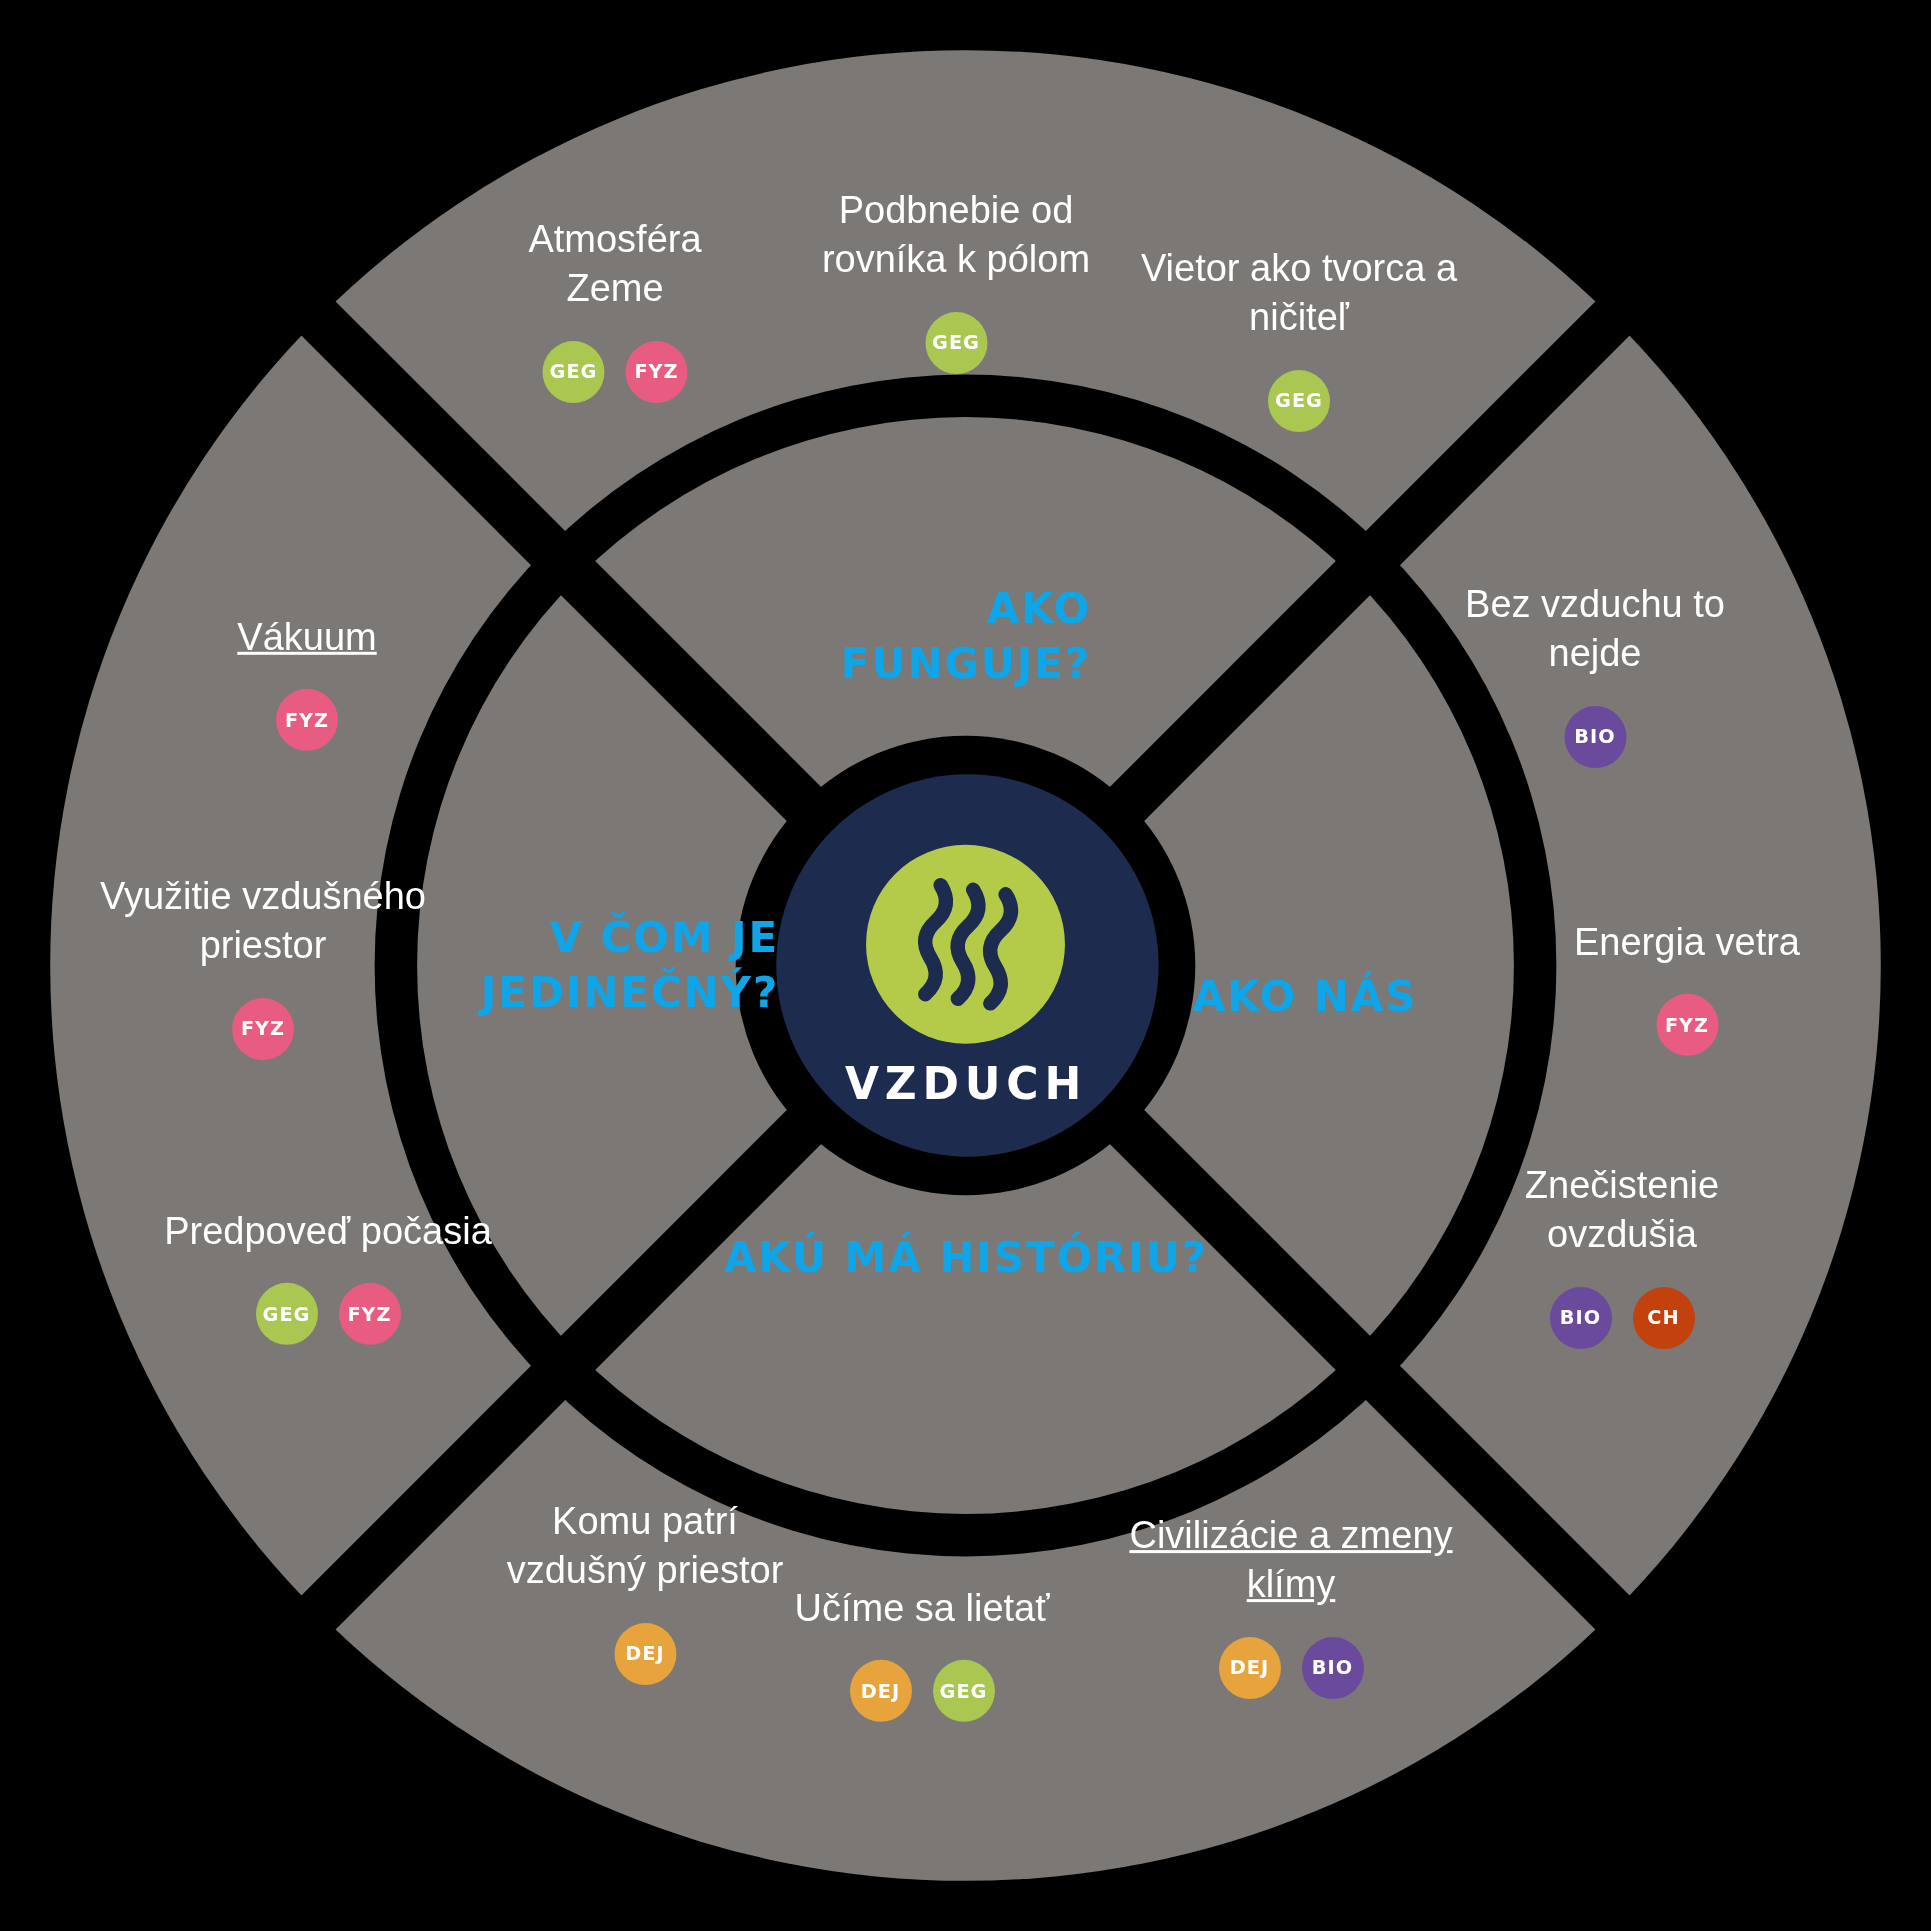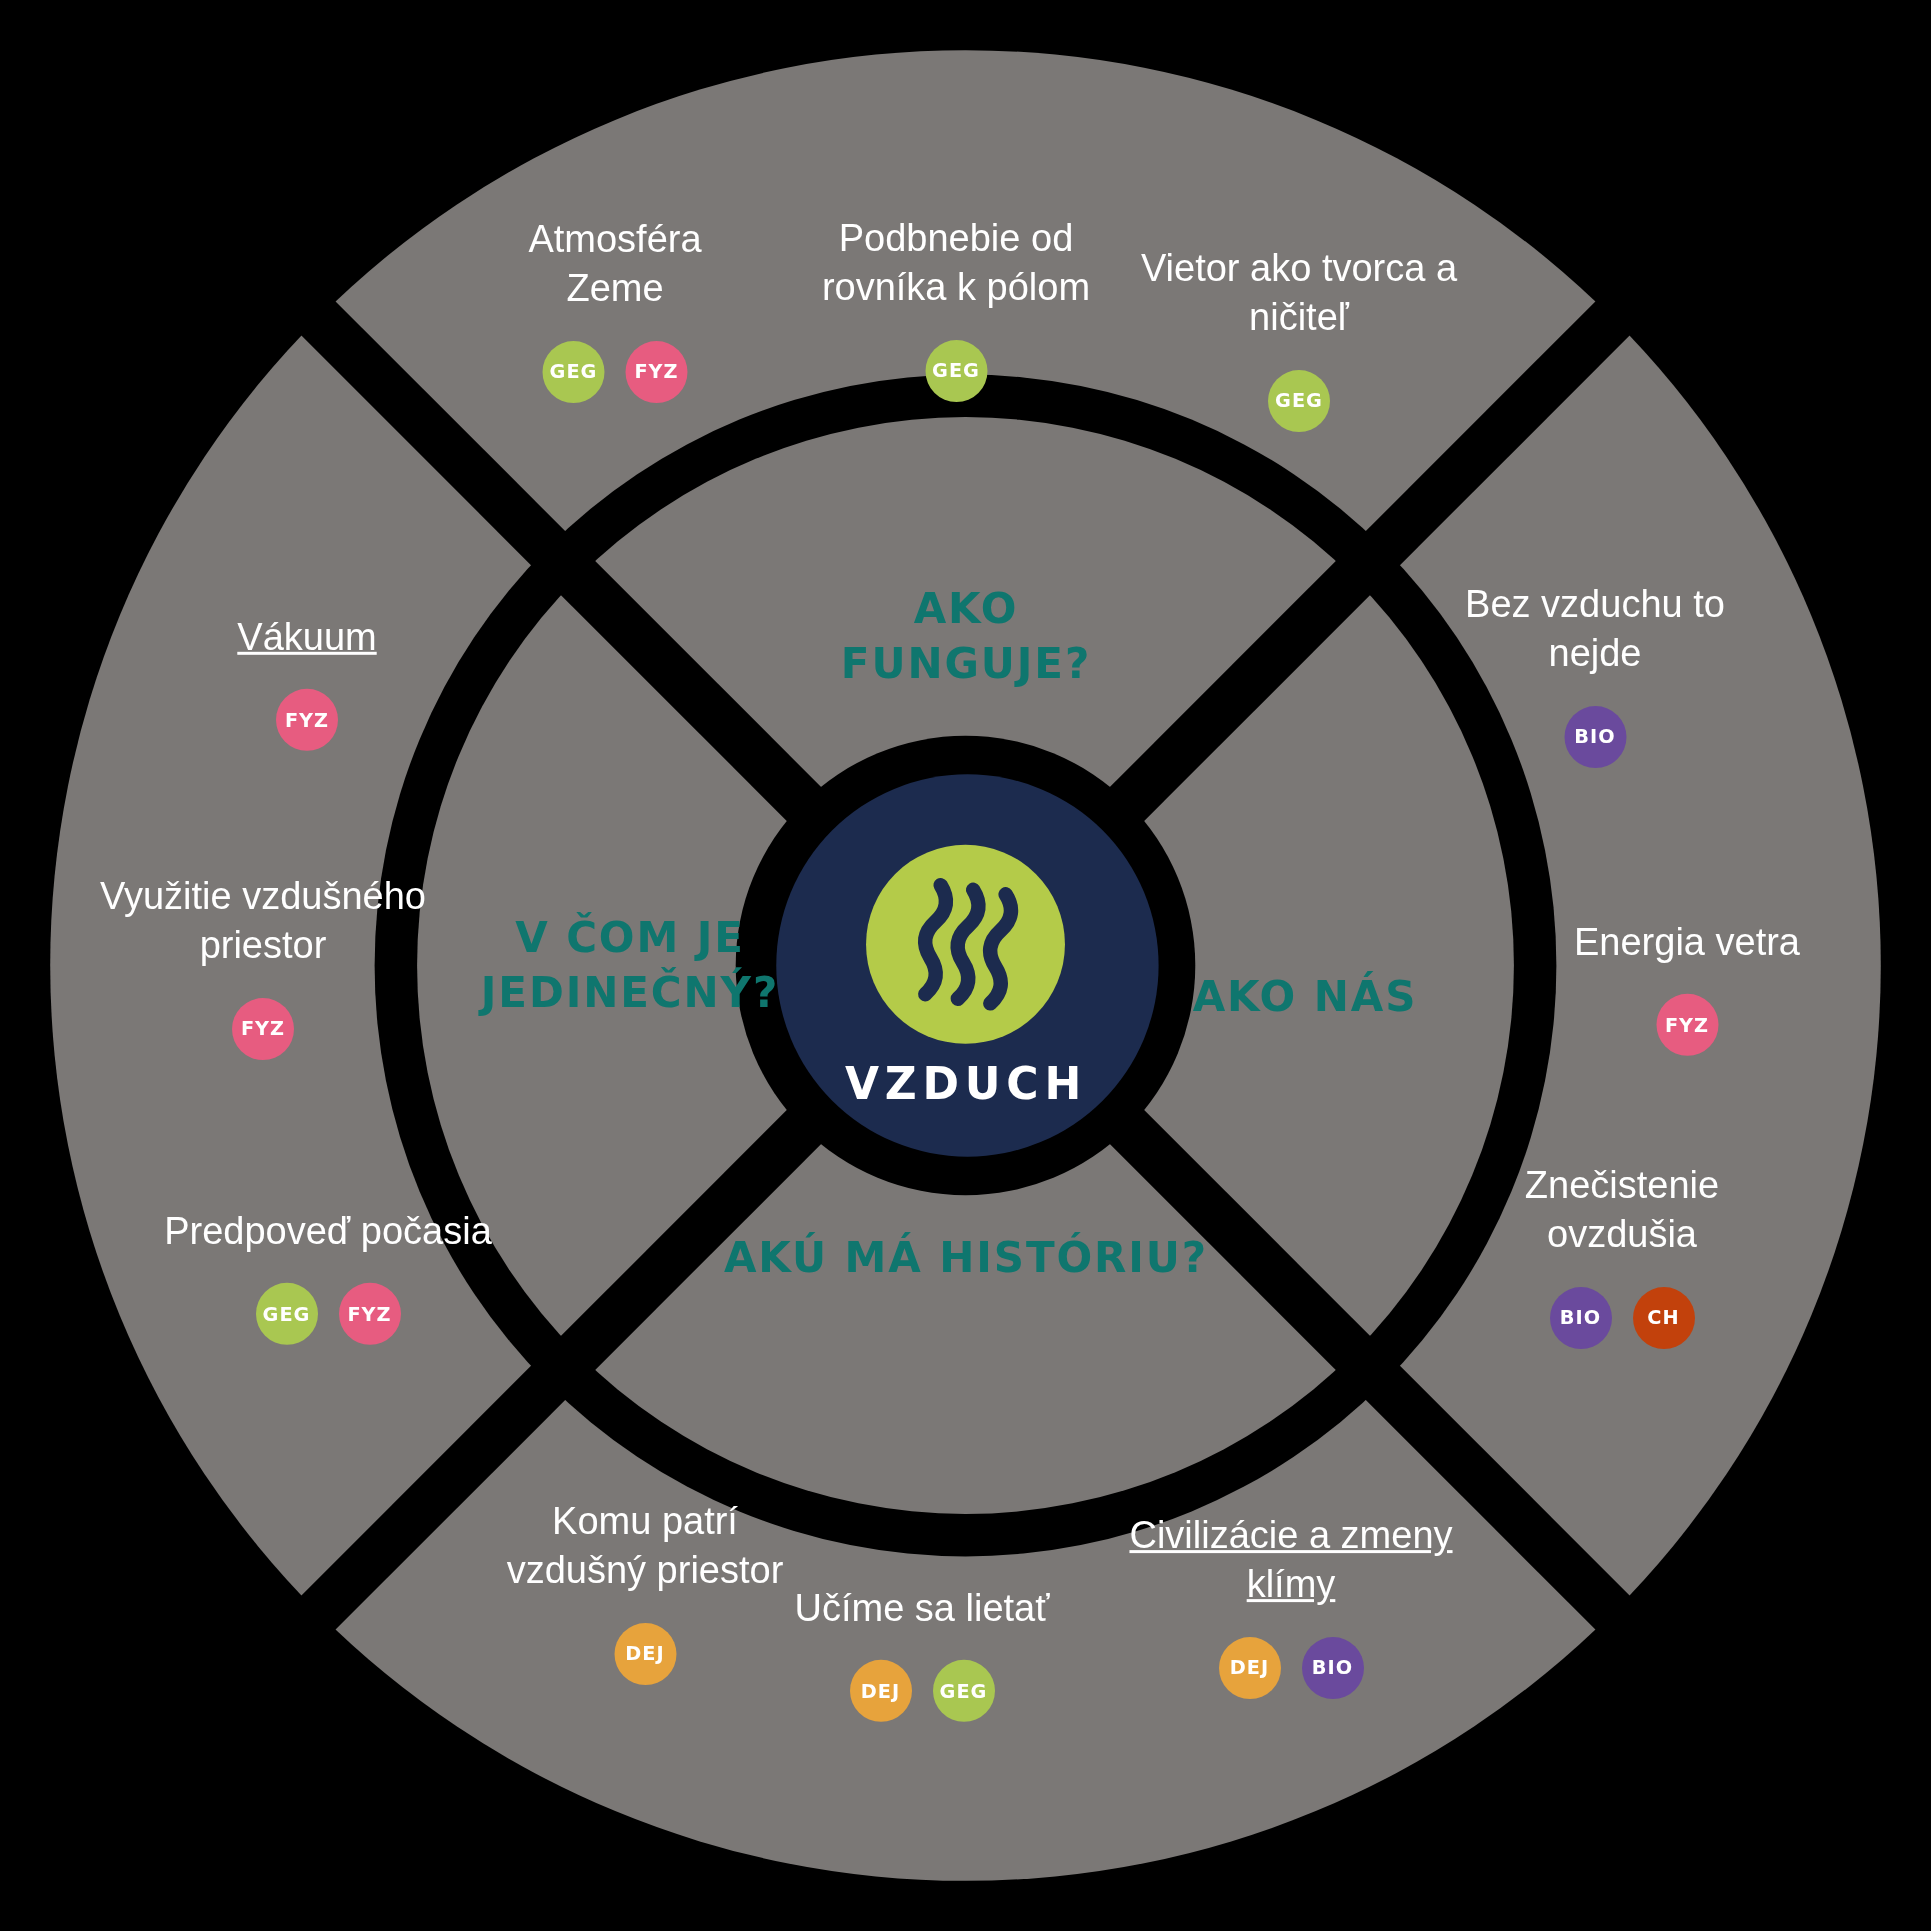--- a/index.html
+++ b/index.html
@@ -3,21 +3,21 @@
 <meta charset="utf-8">
 <style>
   html,body{margin:0;padding:0;background:#000;}
   body{width:1931px;height:1931px;overflow:hidden;
        font-family:"Liberation Sans", sans-serif;}
   .stage{position:relative;width:1931px;height:1931px;background:#000;}
   .stage svg{position:absolute;left:0;top:0;}
   .label-layer{position:absolute;left:0;top:0;width:1931px;height:1931px;}
 
   .question{position:absolute;transform:translate(-50%,-50%);
-    color:#0f766e;text-align:center;
+    color:#0ea5e9;text-align:right;
     font-family:"DejaVu Sans", sans-serif;
     font-weight:800;font-size:42px;line-height:1.3;
     letter-spacing:1.9px;white-space:nowrap;}
 
   .topic{position:absolute;transform:translate(-50%,-50%);
     display:flex;flex-direction:column;align-items:center;gap:27px;}
   .topic-label{color:#fff;text-align:center;
     font-family:"Liberation Sans", sans-serif;
     font-weight:500;font-size:38px;line-height:1.3;}
   .badge-row{display:flex;gap:21px;justify-content:center;}
@@ -79,21 +79,21 @@
         <div>V ČOM JE</div>
         <div>JEDINEČNÝ?</div>
       </div>
       <div class="topic" style="left: 615px; top: 309px;">
         <div class="topic-label" style="width: 241px;">Atmosféra Zeme</div>
         <div class="badge-row">
           <span class="badge" style="background: rgb(169, 199, 81);">GEG</span>
           <span class="badge" style="background: rgb(231, 92, 128);">FYZ</span>
         </div>
       </div>
-      <div class="topic" style="left: 956px; top: 280px; margin-top: 28px;">
+      <div class="topic" style="left: 956px; top: 280px;">
         <div class="topic-label" style="width: 319px;">Podbnebie od rovníka k pólom</div>
         <div class="badge-row">
           <span class="badge" style="background: rgb(169, 199, 81);">GEG</span>
         </div>
       </div>
       <div class="topic" style="left: 1299px; top: 338px;">
         <div class="topic-label" style="width: 406px;">Vietor ako tvorca a ničiteľ</div>
         <div class="badge-row">
           <span class="badge" style="background: rgb(169, 199, 81);">GEG</span>
         </div>

